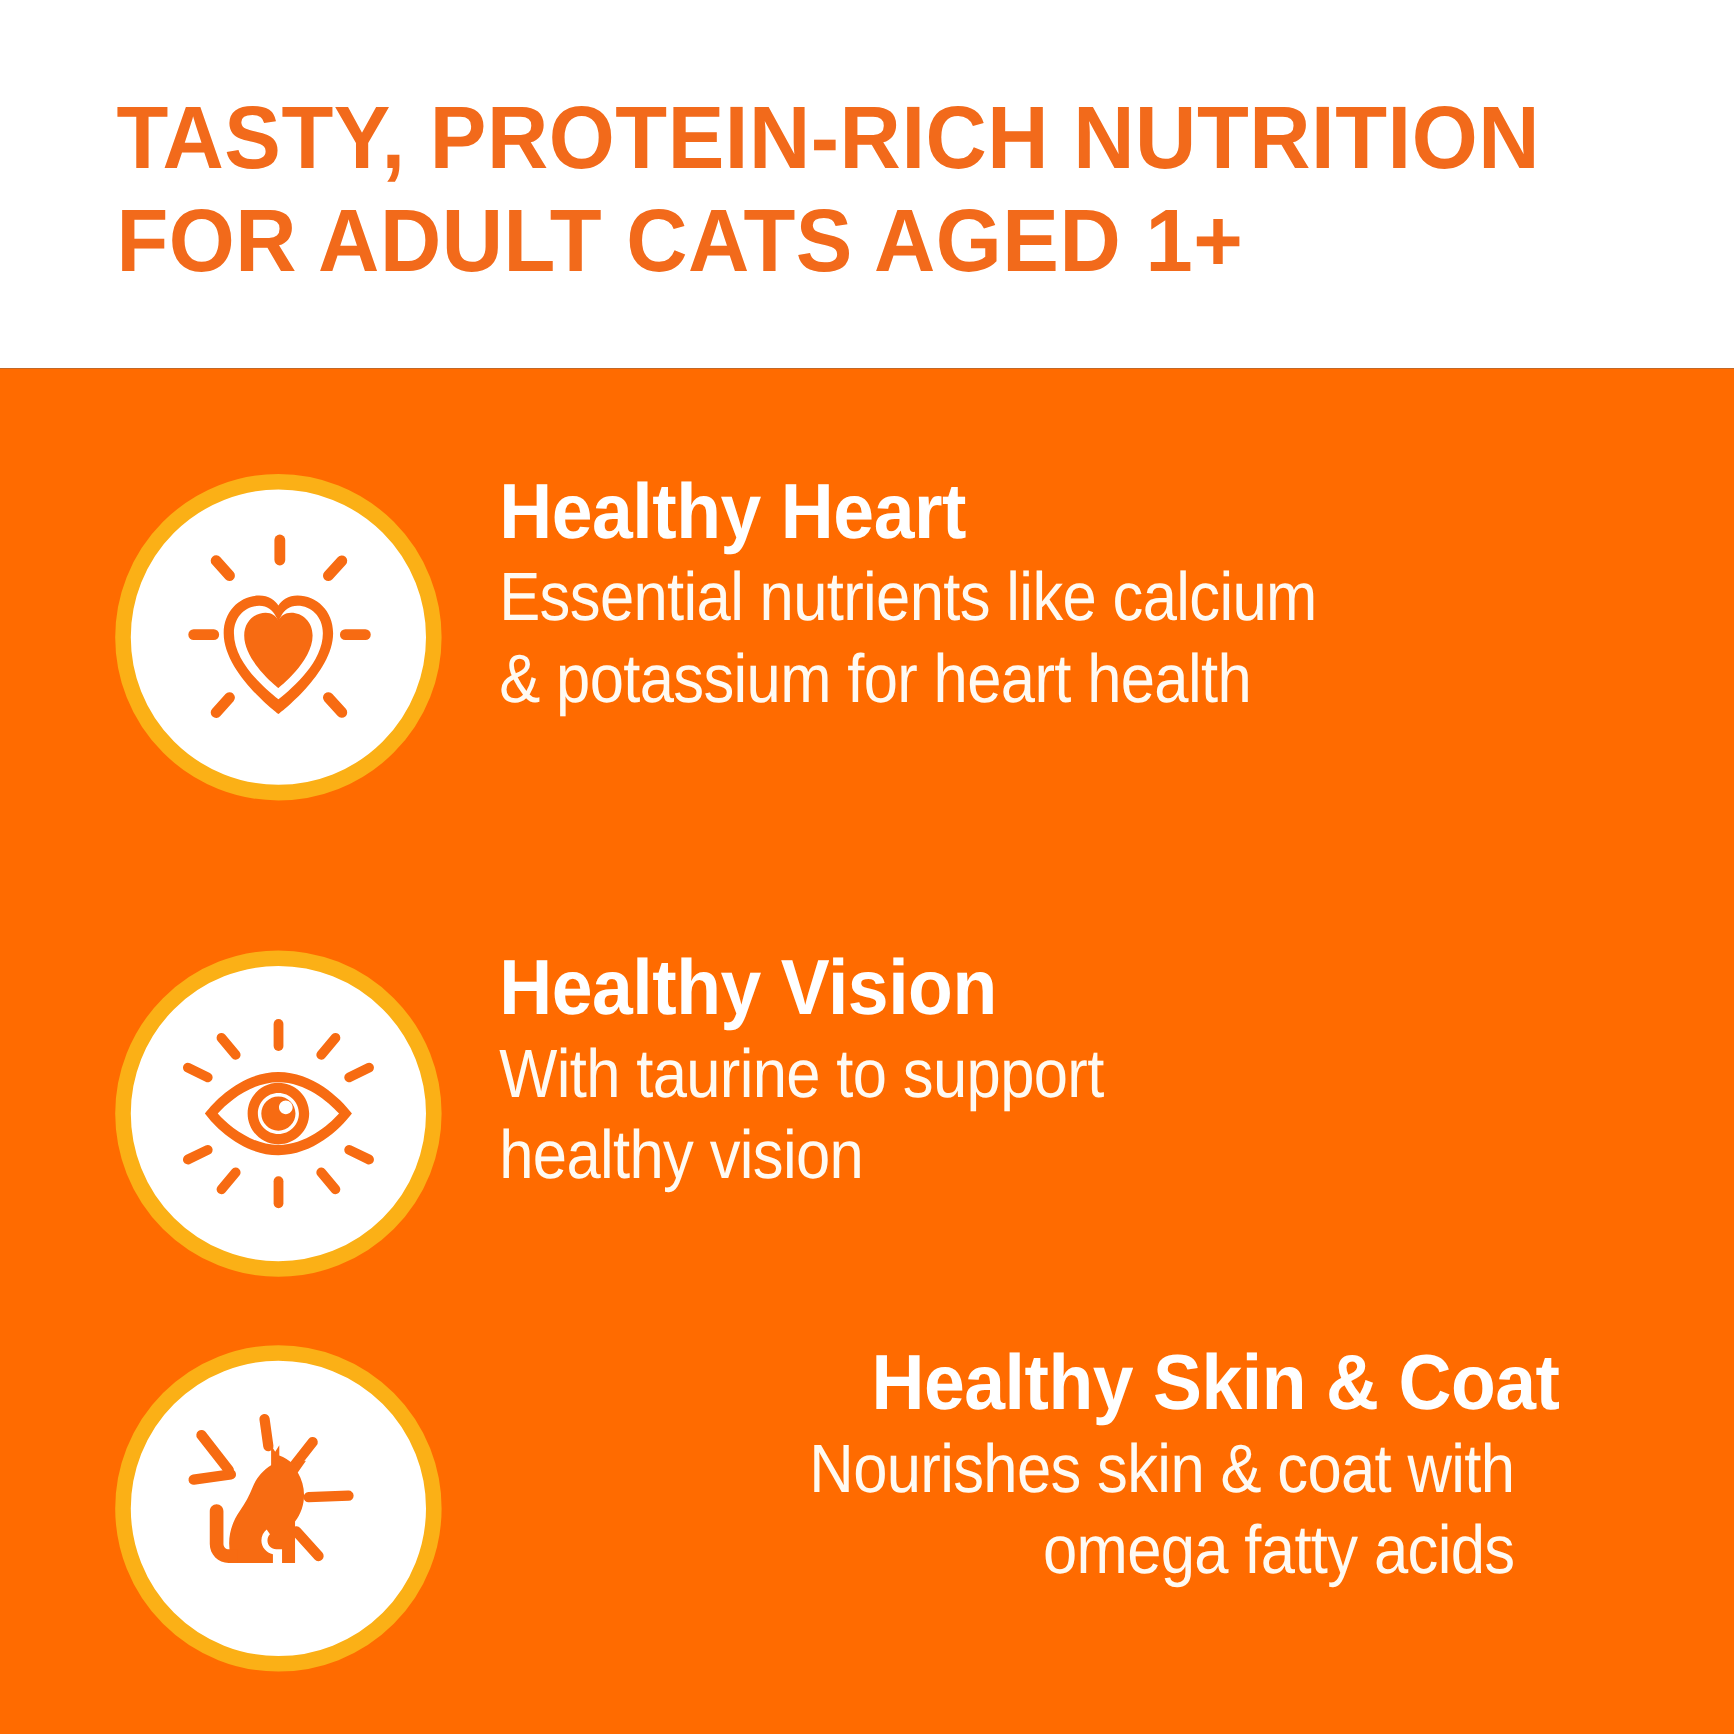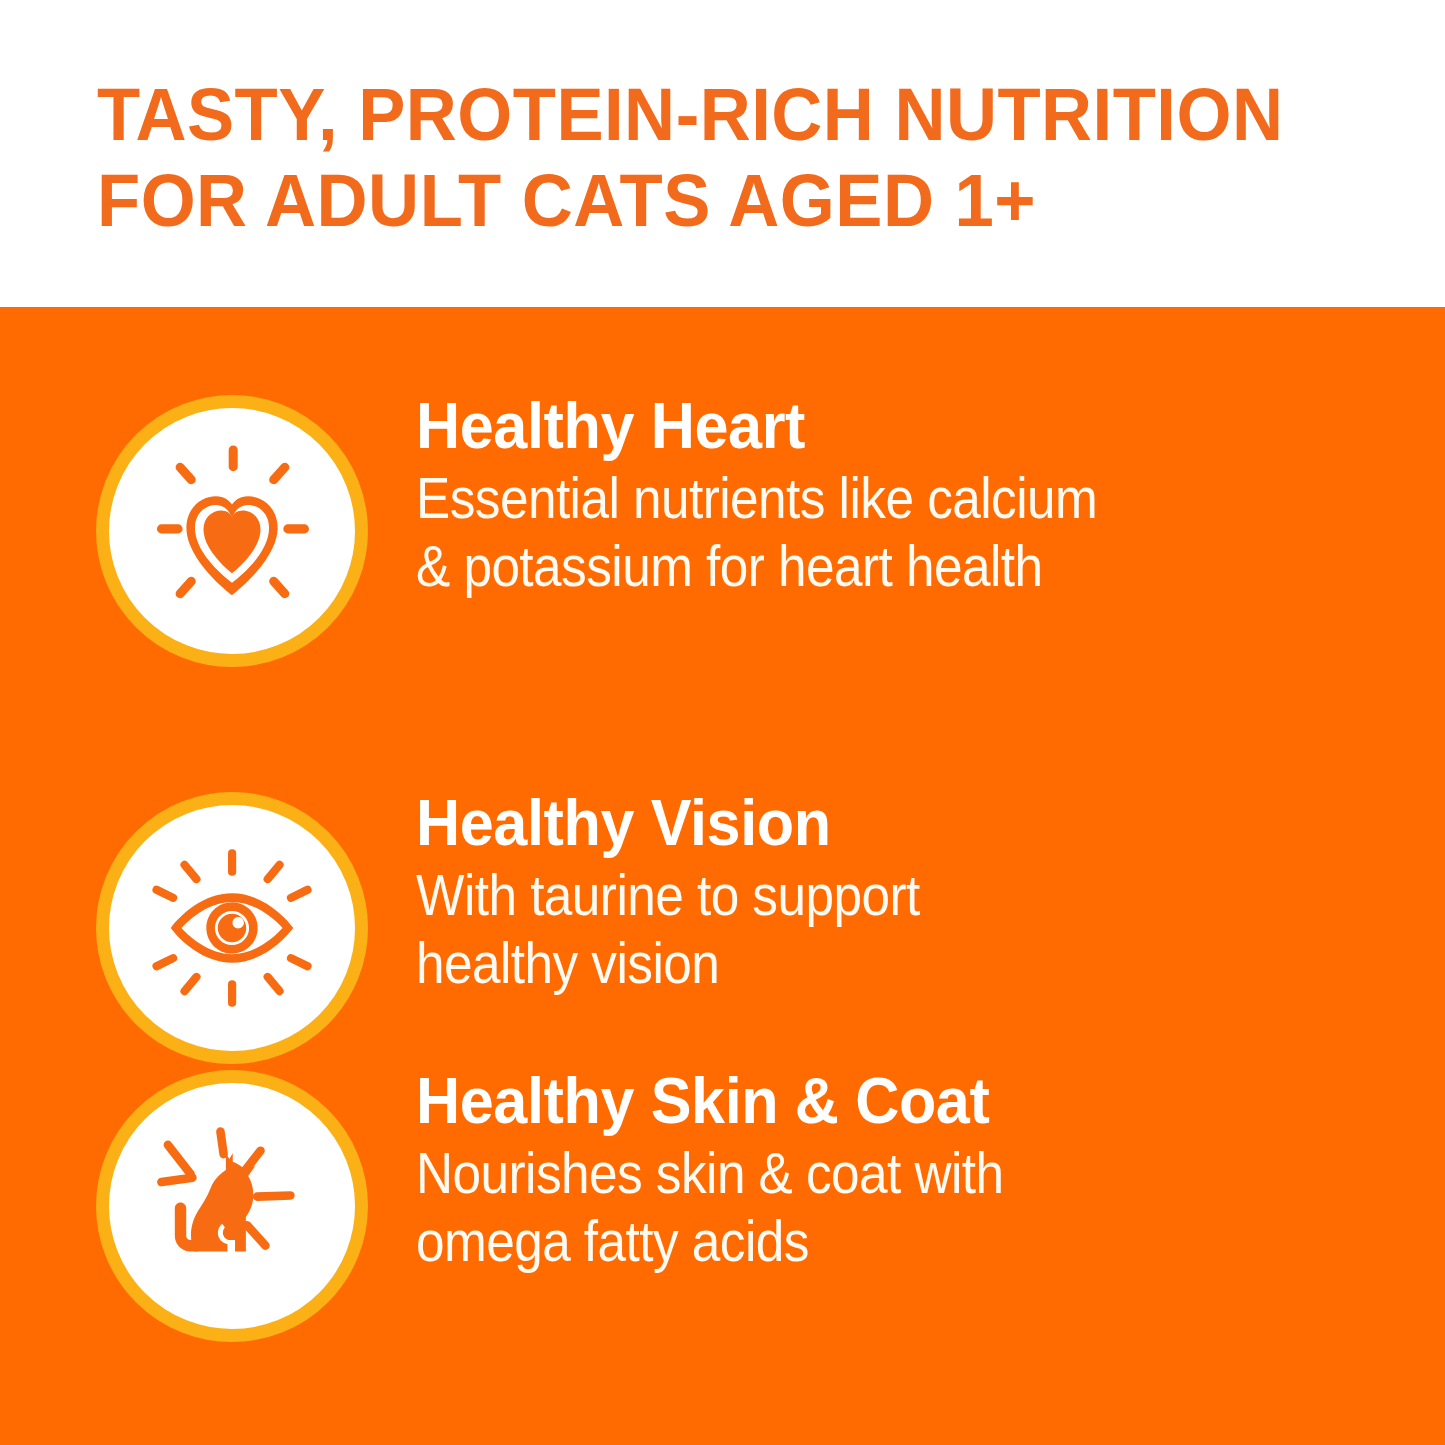--- a/index.html
+++ b/index.html
@@ -54,21 +54,21 @@
 
   
   .feature-row {
     position: absolute;
     left: 0;
     width: 1293px;
     height: 280px;
   }
   .feature-row.row-1 { top: 390px; }
   .feature-row.row-2 { top: 743px; margin-top: 44px; }
-  .feature-row.row-3 { top: 1065px; }
+  .feature-row.row-3 { top: 1116px; text-align: right; }
 
   .icon-badge {
     position: absolute;
     left: 96px;
     top: 5px;
     width: 272px;
     height: 272px;
     border-radius: 50%;
     background: #ffffff;
     box-sizing: border-box;

